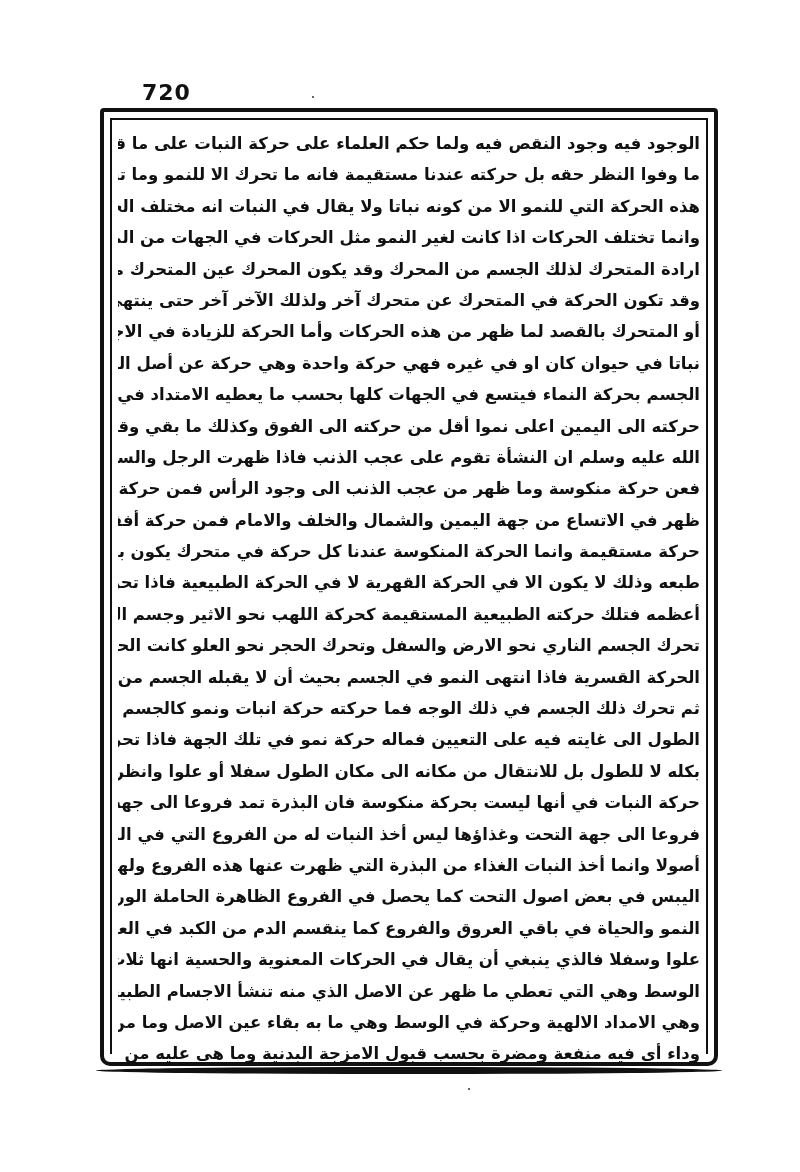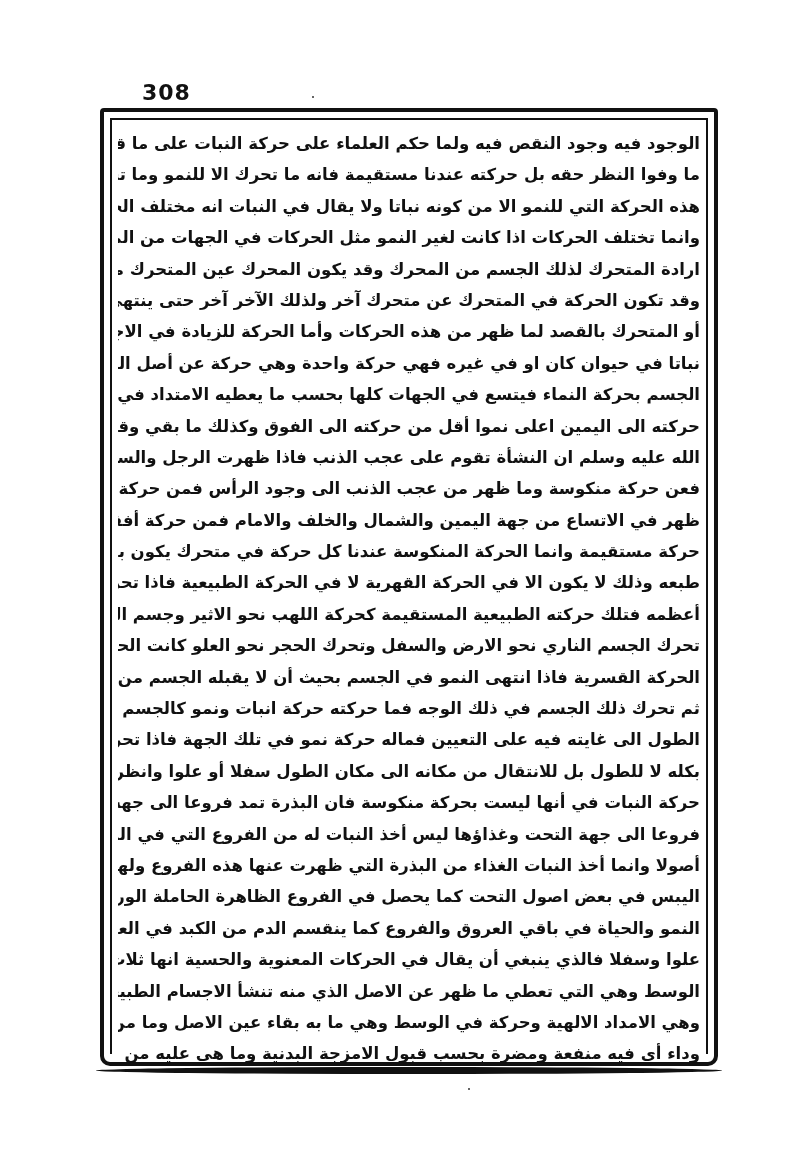--- a/index.html
+++ b/index.html
@@ -31,21 +31,21 @@
   .line {
     height: 31.4px; line-height: 31.4px; font-size: 16.5px;
     white-space: nowrap; overflow: hidden;
     text-align: justify; text-align-last: justify;
   }
   .speck { position: absolute; width: 2px; height: 2px; background: #333; border-radius: 50%; }
 </style>
 </head>
 <body>
 
-<div class="page-number">308</div>
+<div class="page-number">720</div>
 
 <div class="frame-outer">
   <div class="frame-inner"></div>
   <div class="text-block">
     <div class="line">الوجود فيه وجود النقص فيه ولما حكم العلماء على حركة النبات على ما قررناه من الانتكاس</div>
     <div class="line">ما وفوا النظر حقه بل حركته عندنا مستقيمة فانه ما تحرك الا للنمو وما تحرك حيوان ولا انسان</div>
     <div class="line">هذه الحركة التي للنمو الا من كونه نباتا ولا يقال في النبات انه مختلف الحركات من حيث هو نبات</div>
     <div class="line">وانما تختلف الحركات اذا كانت لغير النمو مثل الحركات في الجهات من المتحرك انما ذلك نسبة</div>
     <div class="line">ارادة المتحرك لذلك الجسم من المحرك وقد يكون المحرك عين المتحرك مثل حركة الاختيار</div>
     <div class="line">وقد تكون الحركة في المتحرك عن متحرك آخر ولذلك الآخر آخر حتى ينتهي الى المحرك</div>

